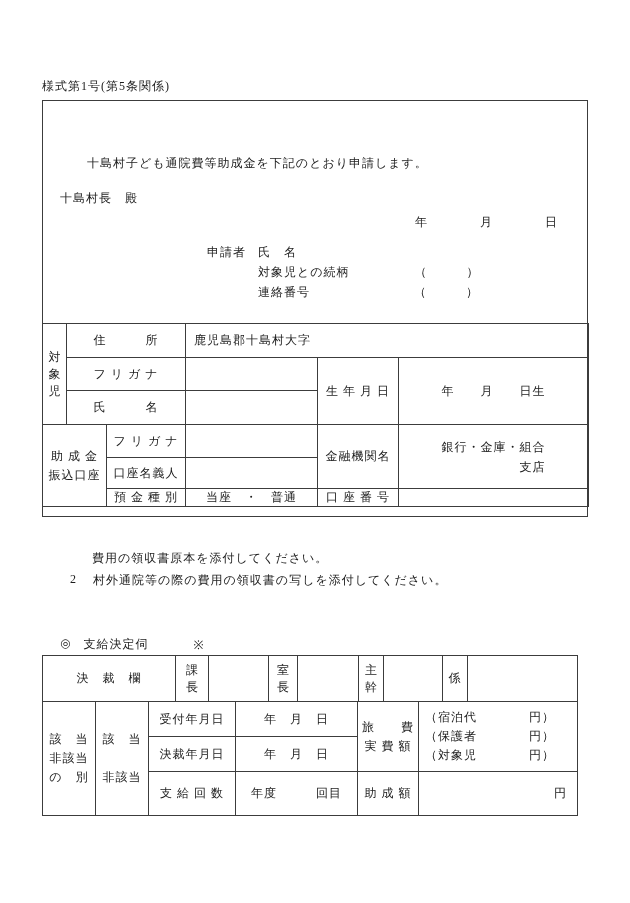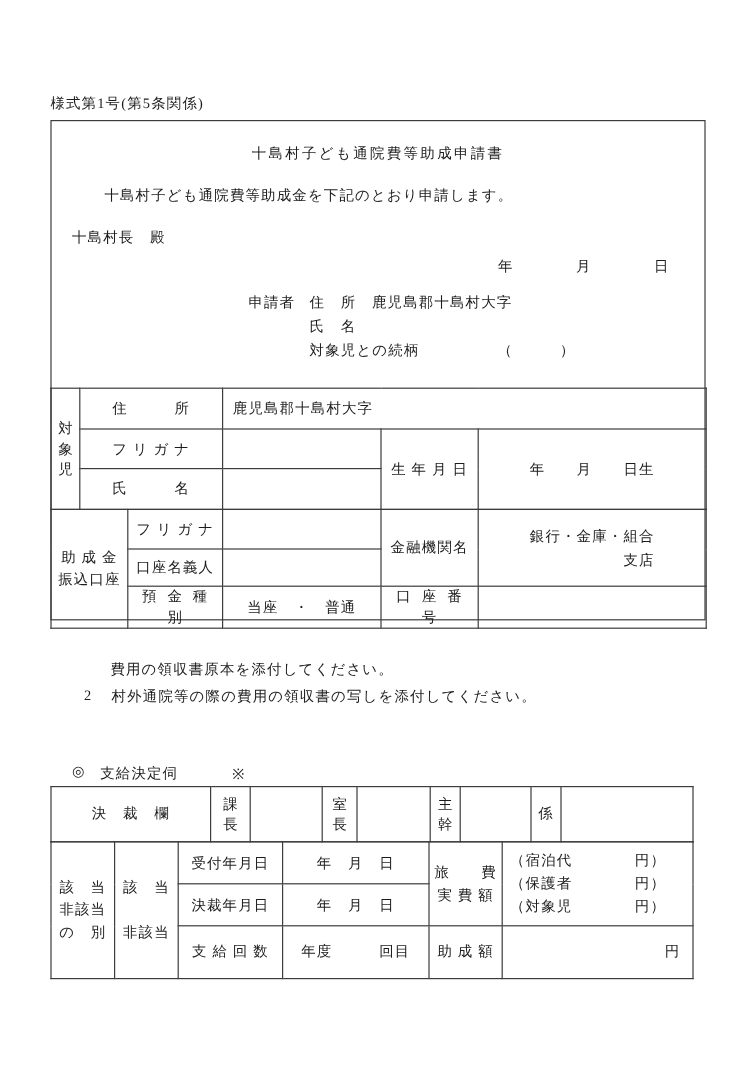--- a/index.html
+++ b/index.html
@@ -33,31 +33,30 @@
 </style>
 </head>
 <body>
 
 <div class="page">
 
   <div class="abs" style="left:42px;top:78px;">様式第1号(第5条関係)</div>
 
   <div class="main-box"></div>
 
-  <div class="abs title-line" style="top:120px;">十島村子ども通院費等助成申請書</div>
   <div class="abs" style="left:87px;top:155px;text-align:right;">十島村子ども通院費等助成金を下記のとおり申請します。</div>
   <div class="abs" style="left:60px;top:190px;">十島村長　殿</div>
   <div class="abs" style="left:415px;top:214px;">年　　　　月　　　　日</div>
 
   <div class="abs applicant-block" style="left:207px;top:242px;">
     <span class="lbl">申請者</span>
     <div>
-      <div>住　所　鹿児島郡十島村大字</div>
       <div>氏　名</div>
       <div>対象児との続柄　　　　　（　　　）</div>
+      <div>連絡番号　　　　　　　　（　　　）</div>
     </div>
   </div>
 
   <table style="left:42px;top:323px;width:546px;">
     <colgroup>
         <col style="width:24px">
         <col style="width:119px">
         <col style="width:132px">
         <col style="width:81px">
         <col style="width:190px">
@@ -98,21 +97,21 @@
       <td class="c">フ リ ガ ナ</td>
       <td></td>
       <td rowspan="2" class="c">金融機関名</td>
       <td rowspan="2" class="c pre lh20">銀行・金庫・組合
 　　　　　　支店</td>
     </tr>
     <tr style="height:31px;">
       <td class="c">口座名義人</td>
       <td></td>
     </tr>
-    <tr style="height:14px;font-family:Liberation Mono, monospace;">
+    <tr style="height:14px;">
       <td class="c">預 金 種 別</td>
       <td class="c">当座　・　普通</td>
       <td class="c">口 座 番 号</td>
       <td></td>
     </tr>
   </tbody>
     </table>
 
   <div class="abs" style="left:92px;top:550px;">費用の領収書原本を添付してください。</div>
   <div class="abs note-row" style="left:70px;top:572px;">

